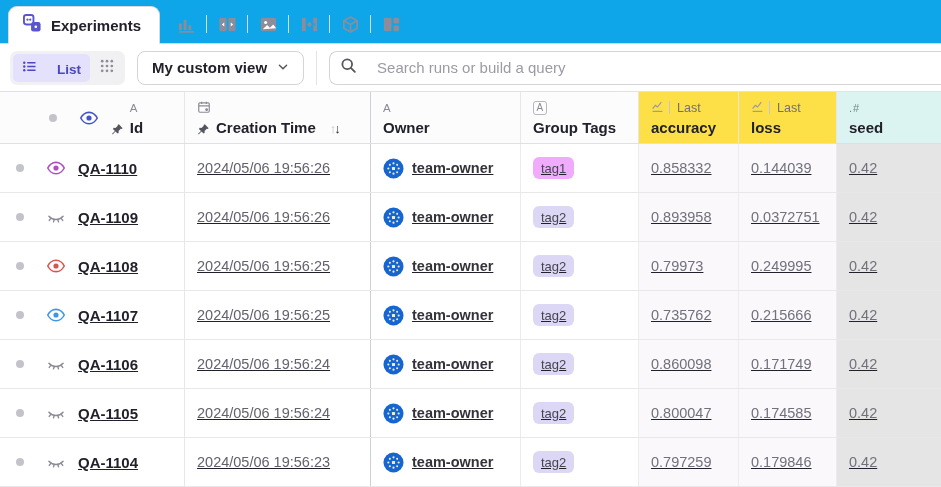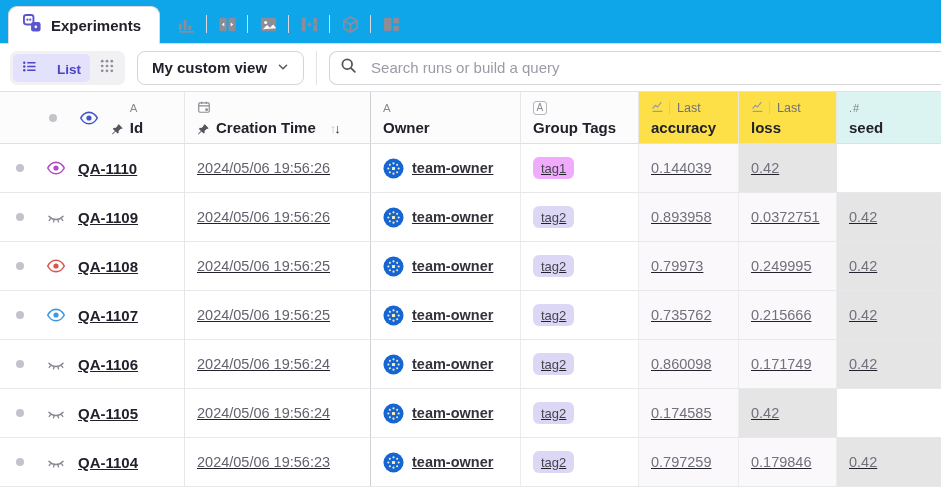--- a/index.html
+++ b/index.html
@@ -50,21 +50,21 @@
   }
   .gridbtn { background: none; border: none; padding: 4px 7px; cursor: pointer; display:flex; }
   .view-select {
     display: flex; align-items: center; gap: 10px;
     background: #fff; border: 1px solid #d4d4da; border-radius: 8px;
     height: 34px; padding: 0 14px; font-family: inherit;
     font-size: 15px; font-weight: 700; color: #21212b; cursor: pointer;
   }
   .vdiv { width: 1px; height: 34px; background: #e3e3e7; }
   .search {
-    flex: 1; display: flex; align-items: center; gap: 14px;
+    flex: 1; display: flex; align-items: center; gap: 20px;
     border: 1px solid #d4d4da; border-right: none; border-radius: 8px 0 0 8px;
     height: 34px; padding: 0 10px;
   }
   .search input {
     border: none; outline: none; flex: 1; font-family: inherit;
     font-size: 15px; color: #3a3a44; background: transparent;
   }
   .search input::placeholder { color: #9b9ba6; }
 
   
@@ -362,20 +362,23 @@
             <circle cx="7.2" cy="14.8" r="1.05"></circle>
                   <circle cx="14.8" cy="14.8" r="1.05"></circle>
           </g>
         </svg>
       </span>
       <span class="owner">team-owner</span>
     </div>
     <div class="c c4">
             <span class="tag tag-gray">tag1</span>
           </div>
+    <div class="c c5">
+            <span>0.858332</span>
+          </div>
     <div class="c c6">
             <span>0.144039</span>
           </div>
     <div class="c c7">
             <span>0.42</span>
           </div>
   </div>
 
   <div class="trow">
     <div class="c c1">
@@ -603,20 +606,23 @@
             <circle cx="7.2" cy="14.8" r="1.05"></circle>
                   <circle cx="14.8" cy="14.8" r="1.05"></circle>
           </g>
         </svg>
       </span>
       <span class="owner">team-owner</span>
     </div>
     <div class="c c4">
             <span class="tag tag-purple">tag2</span>
           </div>
+    <div class="c c5">
+            <span>0.800047</span>
+          </div>
     <div class="c c6">
             <span>0.174585</span>
           </div>
     <div class="c c7">
             <span>0.42</span>
           </div>
   </div>
 
   <div class="trow">
     <div class="c c1">

